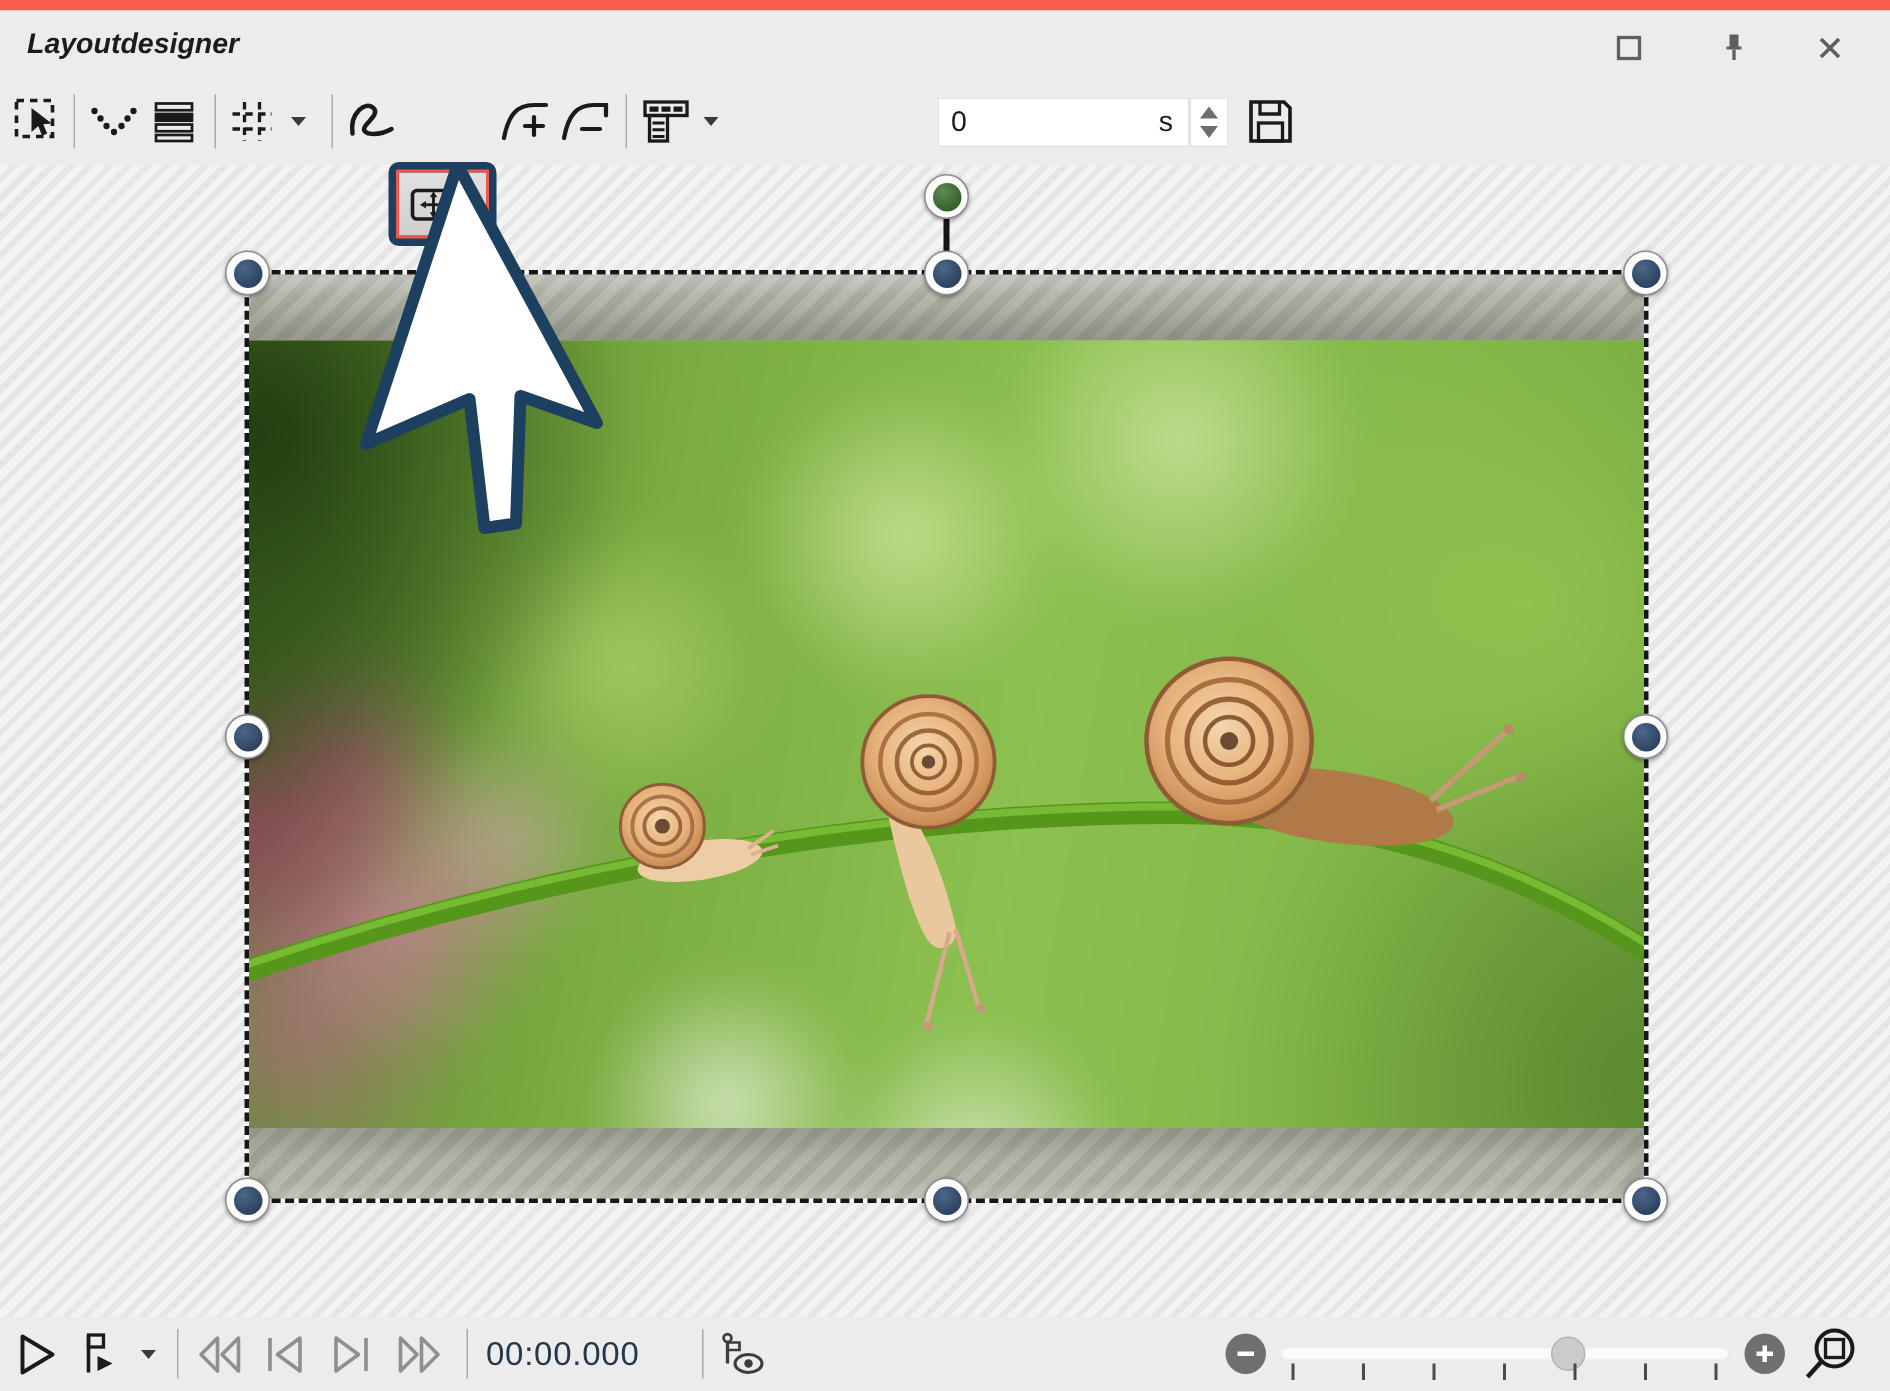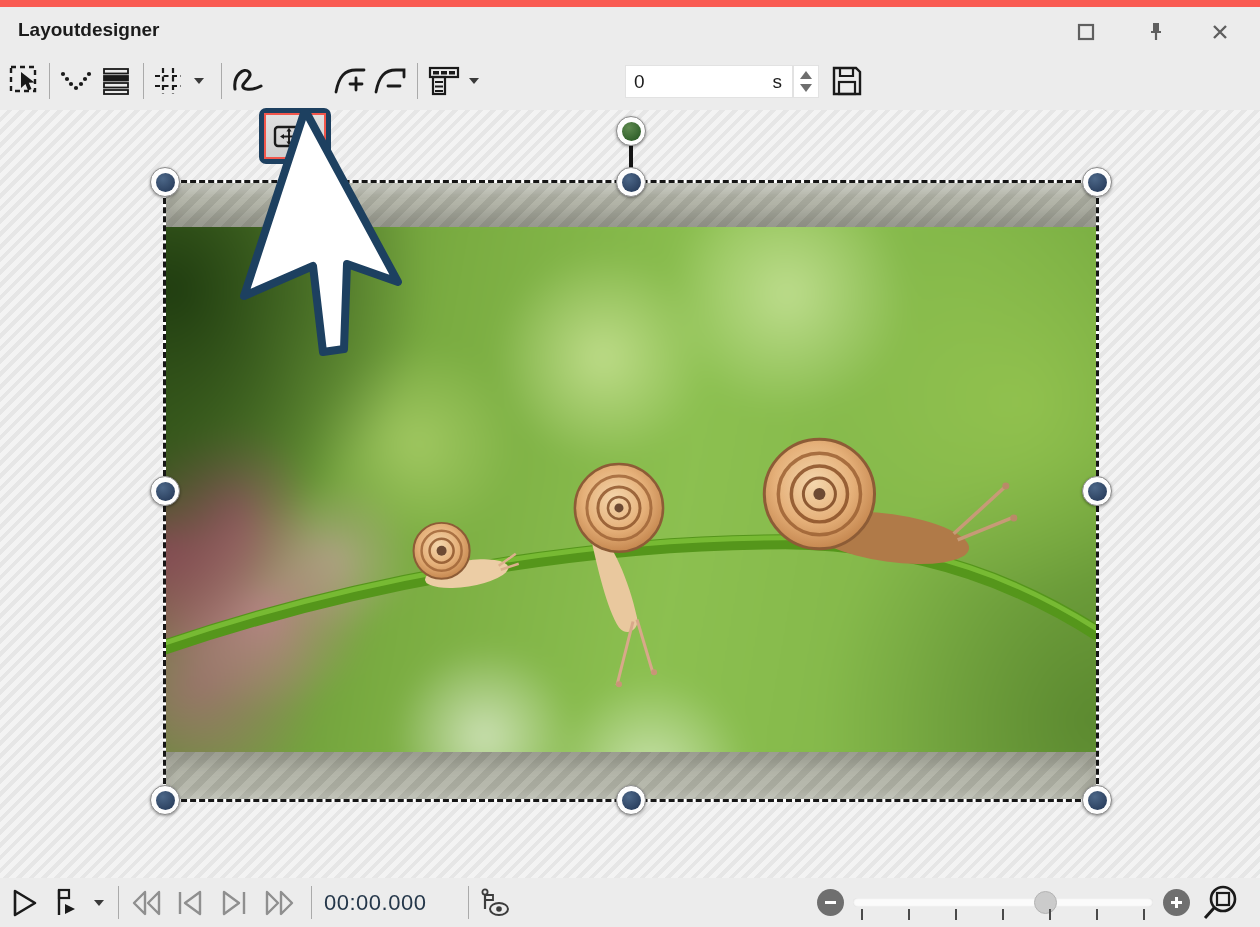--- a/index.html
+++ b/index.html
@@ -2,21 +2,21 @@
 <html><head>
 <meta charset="utf-8">
 <style>
   * { margin:0; padding:0; box-sizing:border-box; }
   html,body { width:1260px; height:927px; }
   body { font-family:"Liberation Sans", sans-serif; background:#ececec; overflow:hidden; position:relative; }
 
   .accent-bar { position:absolute; left:0; top:0; width:1260px; height:7px; background:#f95b52; }
 
   .titlebar { position:absolute; left:0; top:7px; width:1260px; height:45px; background:#ececec; }
-  .title { position:absolute; left:18px; top:12px; font-size:19px; font-weight:bold; color:#1b1b1b; }
+  .title { position:absolute; left:18px; top:12px; font-size:19px; font-weight:bold; color:#1b1b1b;font-style:italic; }
   .win-btn { position:absolute; top:8px; width:40px; height:34px; display:flex; align-items:center; justify-content:center; }
   .win-max { left:1066px; } .win-pin { left:1136px; } .win-close { left:1200px; }
 
   .toolbar { position:absolute; left:0; top:52px; width:1260px; height:58px; background:#ececec; }
   .tb-item { position:absolute; top:0; height:58px; display:flex; align-items:center; justify-content:center; }
   .tb-sep { position:absolute; top:11px; width:1px; height:36px; background:#aaaaaa; }
   .dd-arrow { display:inline-block; width:0; height:0; border-left:5px solid transparent; border-right:5px solid transparent; border-top:6px solid #3a3a3a; }
 
   .hl-box { position:absolute; left:259px; top:56px; width:72px; height:56px; border:5px solid #1d4060; border-radius:7px; background:#1d4060; z-index:30; }
   .hl-inner { position:absolute; inset:0; border:2px solid #f2564b; background:linear-gradient(180deg,#e0e0e0,#cfcfcf); display:flex; align-items:center; justify-content:center; }

